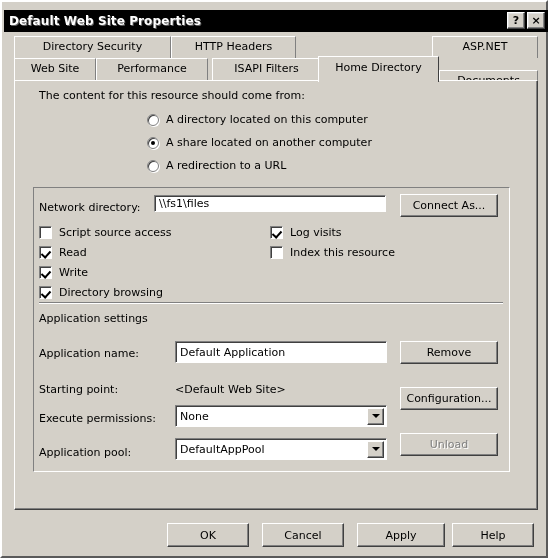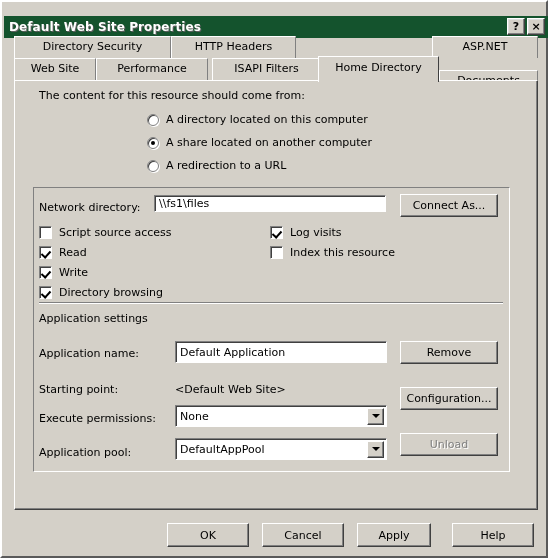--- a/index.html
+++ b/index.html
@@ -23,23 +23,23 @@
     box-sizing: border-box;
     border-top: 2px solid #ffffff;
     border-left: 2px solid #ffffff;
     border-right: 2px solid #5a5a5a;
     border-bottom: 2px solid #5a5a5a;
   }
 
   
   .titlebar {
     position: absolute;
-    left: 2px; top: 14px;
+    left: 2px; top: 8px;
     width: 544px; height: 22px;
-    background: #14532d;
+    background: #000000;
     display: flex;
     align-items: center;
   }
   .title-text {
     margin-left: 5px;
     color: #ffffff;
     font-weight: bold;
     font-size: 12px;
     letter-spacing: 0.1px;
     white-space: nowrap;
@@ -391,16 +391,16 @@
   <div class="combo" style="left:173px; top:436px; width:212px; height:22px;">
     <span class="cval">DefaultAppPool</span>
     <span class="combo-arrow">
         <i></i>
       </span>
   </div>
   <div class="btn disabled" style="left:398px; top:431px; width:98px;">Unload</div>
 
   <div class="btn footer-btn" style="left:165px; top:521px; width:82px;">OK</div>
   <div class="btn footer-btn" style="left:260px; top:521px; width:82px;">Cancel</div>
-  <div class="btn footer-btn" style="left:355px; top:521px; width:74px;">Apply</div>
+  <div class="btn footer-btn" style="left:355px; top:521px; width:88px;">Apply</div>
   <div class="btn footer-btn" style="left:450px; top:521px; width:82px;">Help</div>
 
 </div>
 
 </body></html>

